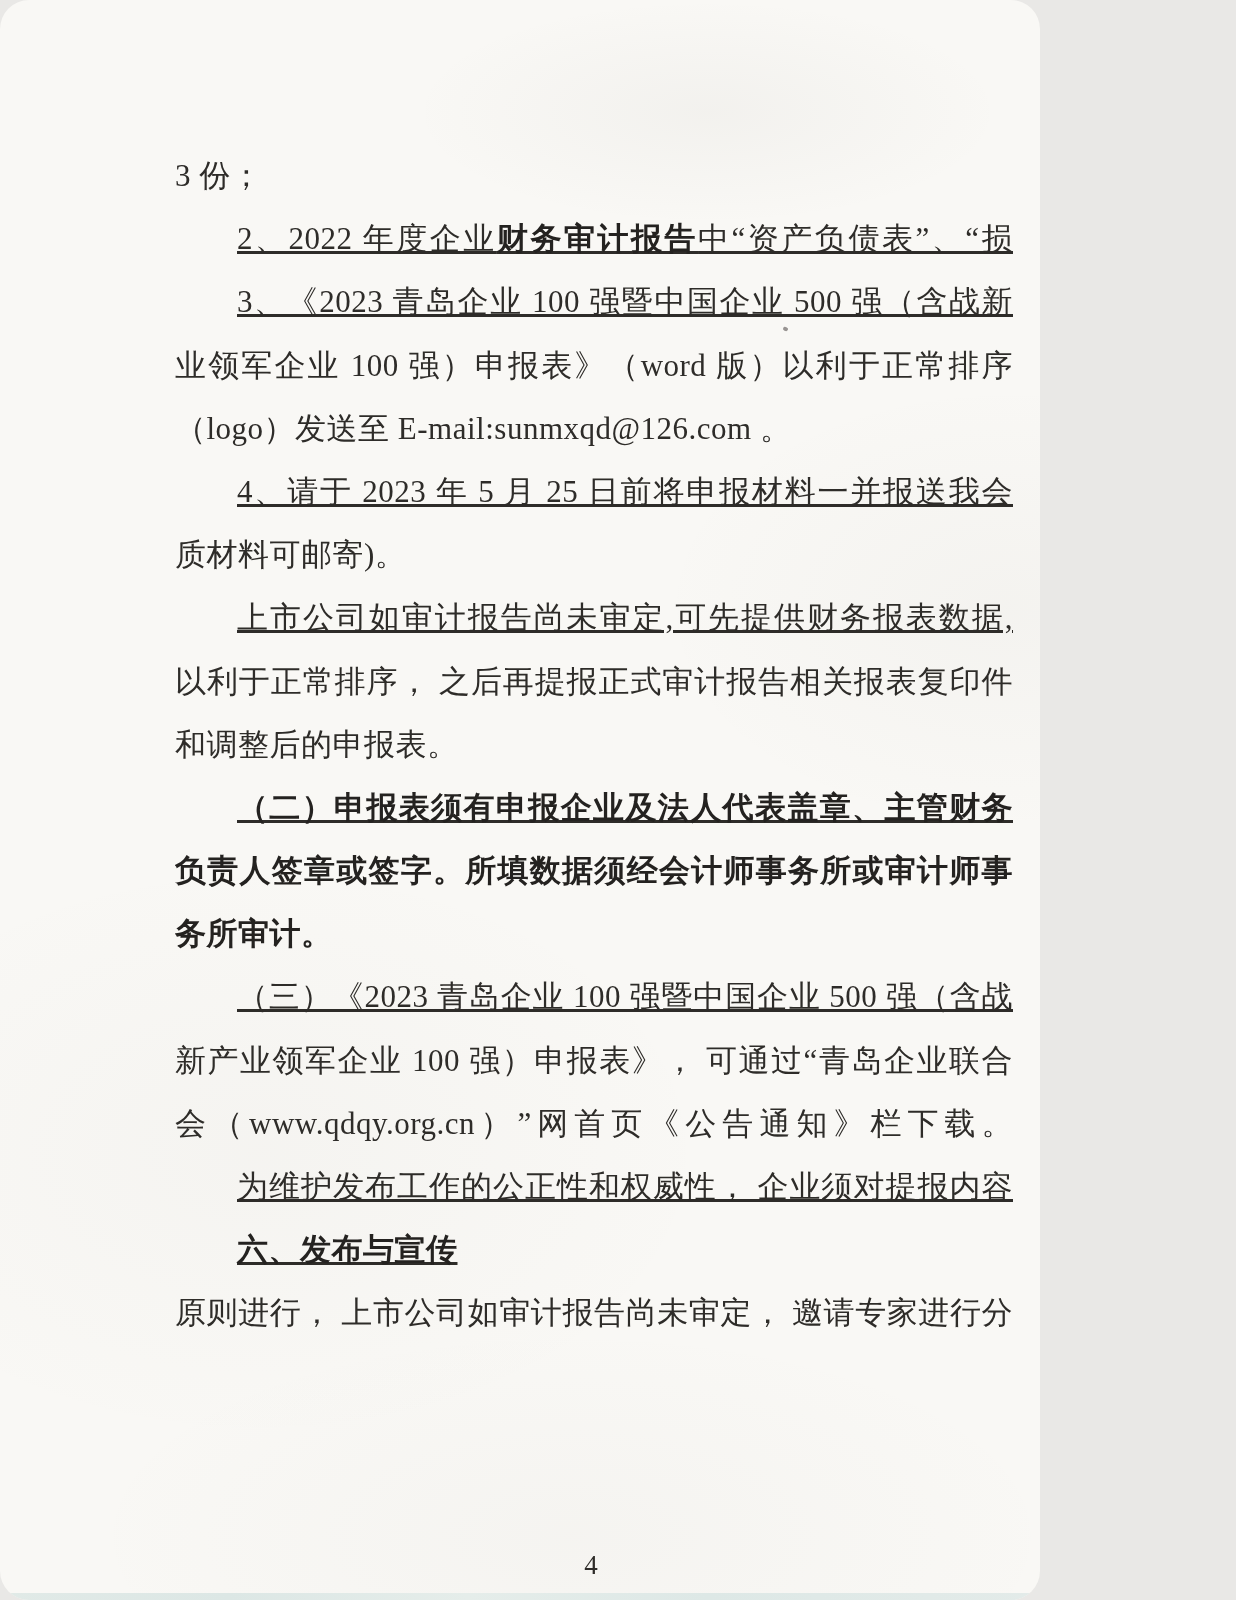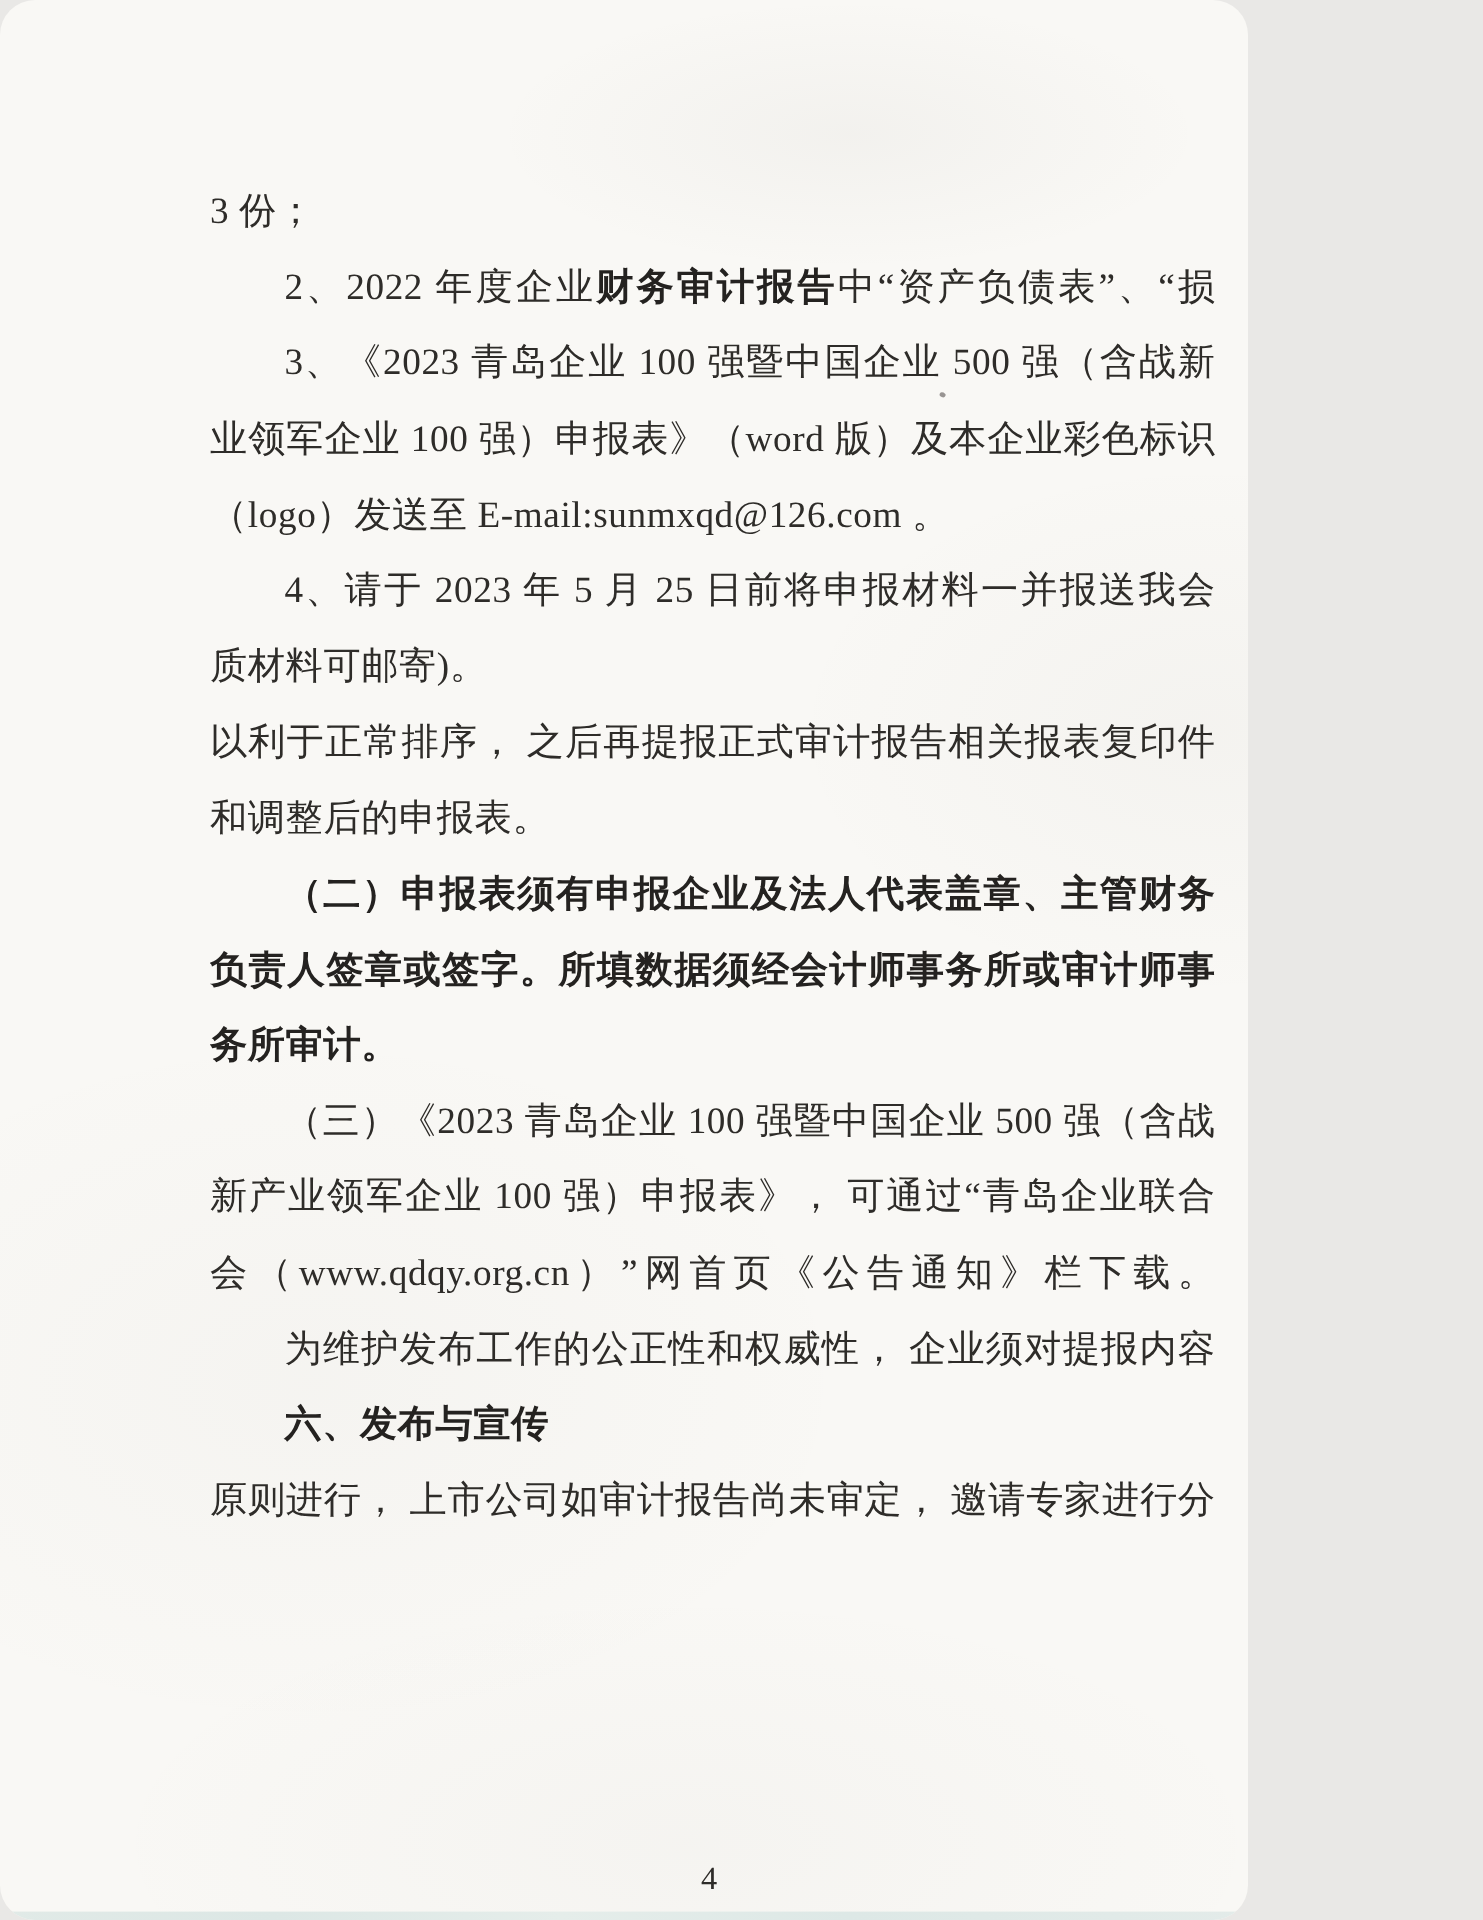--- a/index.html
+++ b/index.html
@@ -37,20 +37,21 @@
     overflow: hidden;
     text-align: left;
   }
   .line.full {
     text-align: justify;
     text-align-last: justify;
     -moz-text-align-last: justify;
   }
   .line.indent {
     text-indent: 2em;
+    text-decoration: underline;
   }
   .seg { font-weight: normal; }
   .seg.bold { font-weight: bold; color: var(--inkbold, #242220); }
   .speck {
     position: absolute;
     left: 783px;
     top: 327px;
     width: 5px;
     height: 4px;
     border-radius: 50% 40% 50% 45%;
@@ -78,24 +79,25 @@
   }
 </style>
 </head>
 <body>
 
 <div class="page">
   <div id="text-block">
       <div class="line"><span class="seg">3 份；</span></div>
       <div class="line indent full"><span class="seg">2、2022 年度企业</span><span class="seg bold">财务审计报告</span><span class="seg">中“资产负债表”、“损</span></div>
       <div class="line indent full"><span class="seg">3、《2023 青岛企业 100 强暨中国企业 500 强（含战新产</span></div>
-      <div class="line full"><span class="seg">业领军企业 100 强）申报表》（word 版）及本企业彩色标识</span></div>
+      <div class="line full"><span class="seg">业领军企业 100 强）申报表》（word 版）以利于正常排序</span></div>
       <div class="line"><span class="seg">（logo）发送至 E-mail:sunmxqd@126.com 。</span></div>
       <div class="line indent full"><span class="seg">4、请于 2023 年 5 月 25 日前将申报材料一并报送我会(纸</span></div>
       <div class="line"><span class="seg">质材料可邮寄)。</span></div>
+      <div class="line indent full"><span class="seg">上市公司如审计报告尚未审定,可先提供财务报表数据,</span></div>
       <div class="line full"><span class="seg">以利于正常排序， 之后再提报正式审计报告相关报表复印件</span></div>
       <div class="line"><span class="seg">和调整后的申报表。</span></div>
       <div class="line indent full"><span class="seg bold">（二）申报表须有申报企业及法人代表盖章、主管财务</span></div>
       <div class="line full"><span class="seg bold">负责人签章或签字。所填数据须经会计师事务所或审计师事</span></div>
       <div class="line"><span class="seg bold">务所审计。</span></div>
       <div class="line indent full"><span class="seg">（三）《2023 青岛企业 100 强暨中国企业 500 强（含战</span></div>
       <div class="line full"><span class="seg">新产业领军企业 100 强）申报表》， 可通过“青岛企业联合</span></div>
       <div class="line full"><span class="seg">会（www.qdqy.org.cn）”网首页《公告通知》栏下载。</span></div>
       <div class="line indent full"><span class="seg">为维护发布工作的公正性和权威性， 企业须对提报内容</span></div>
       <div class="line indent"><span class="seg bold">六、发布与宣传</span></div>

